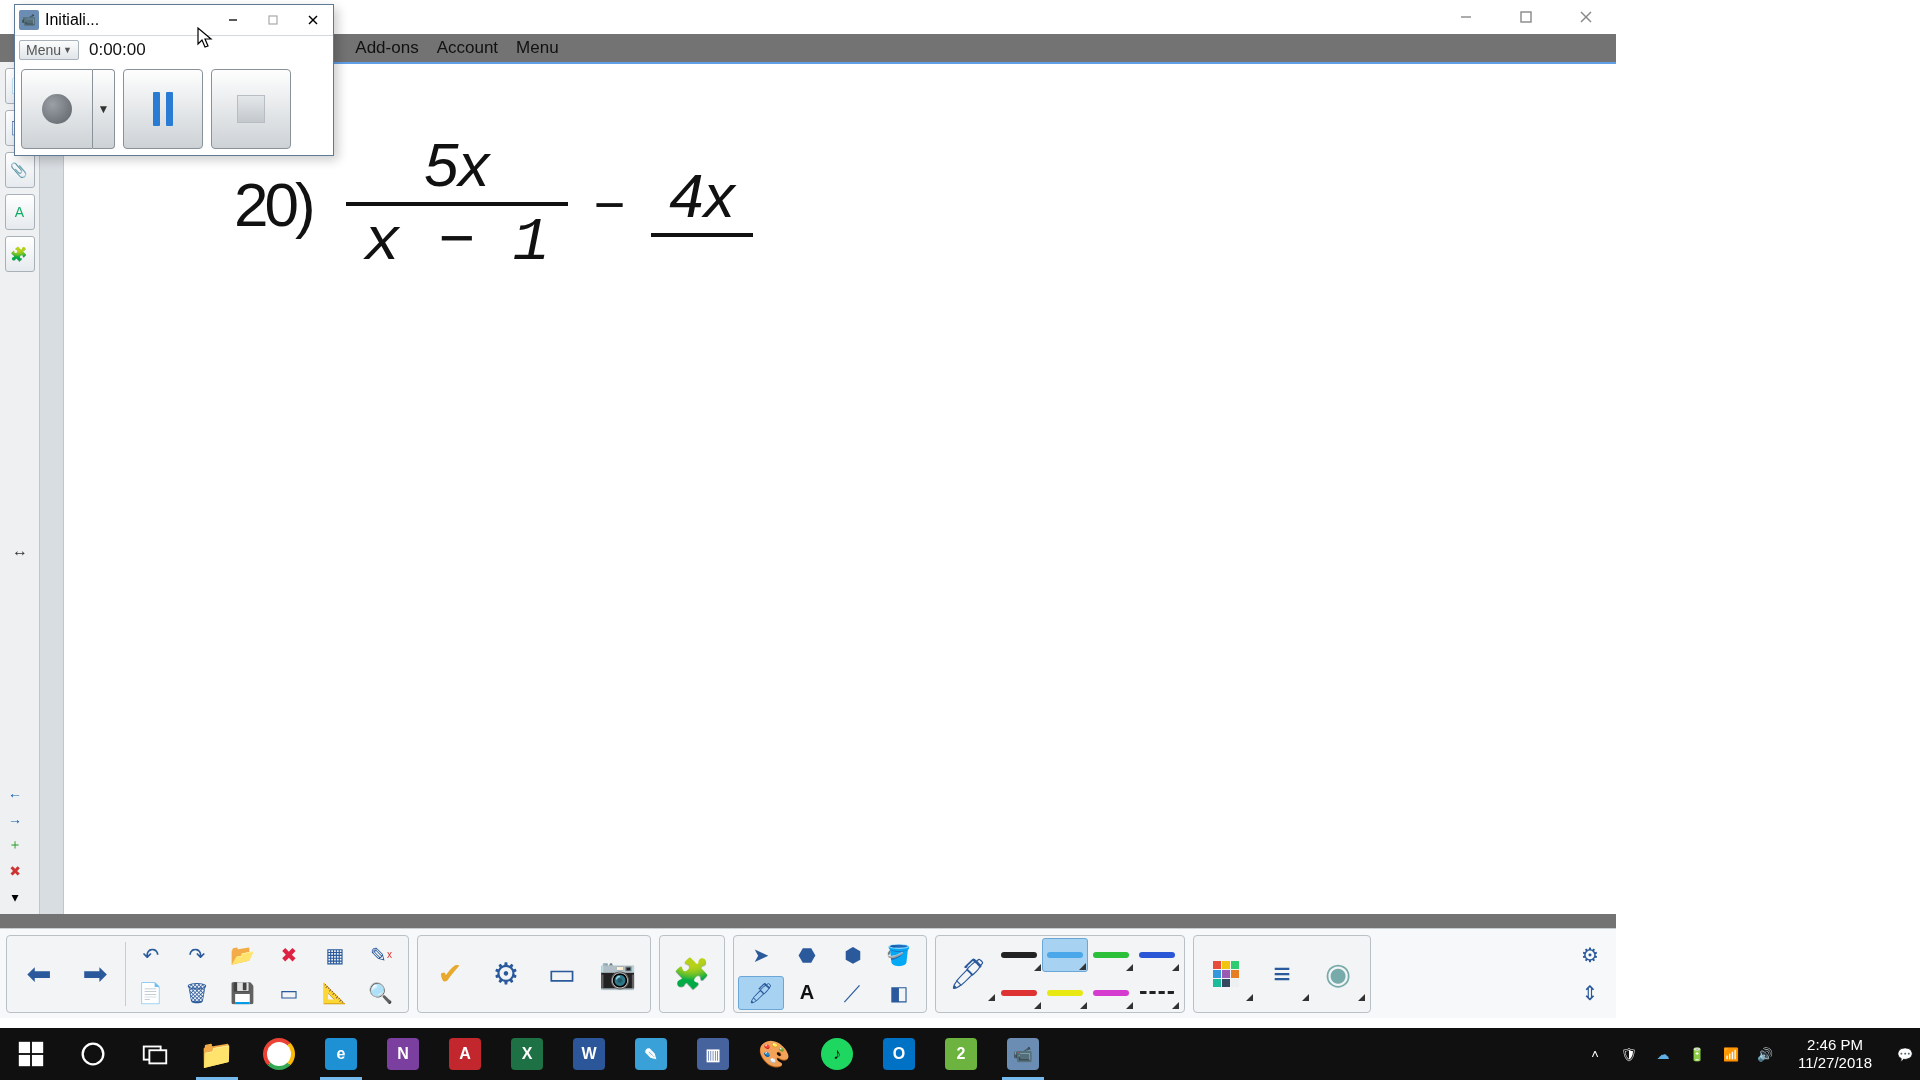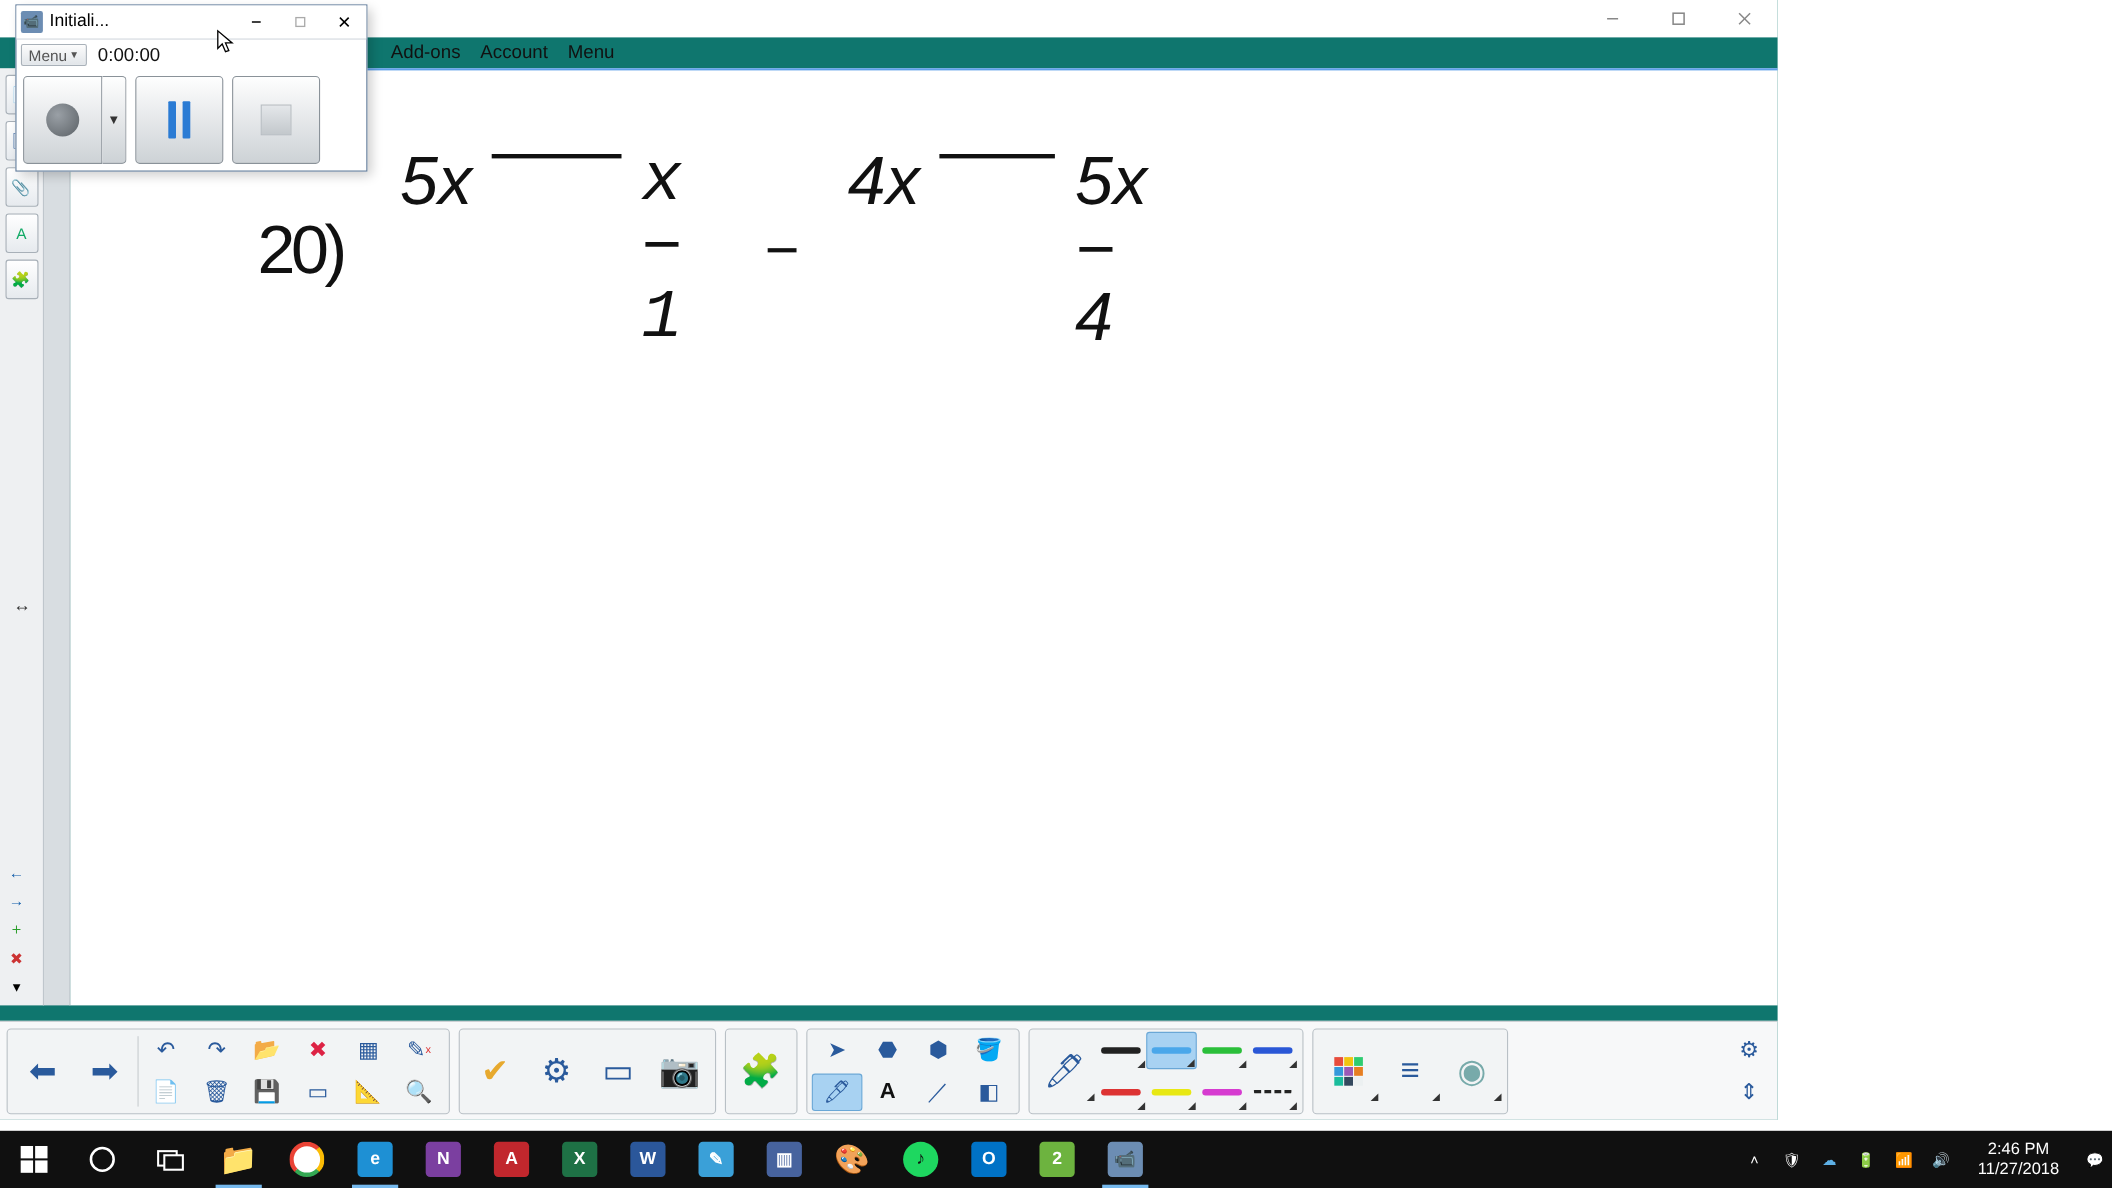--- a/index.html
+++ b/index.html
@@ -1,19 +1,19 @@
 <!DOCTYPE html>
 <html><head>
 <meta charset="utf-8">
 <style>
 * { margin: 0; padding: 0; box-sizing: border-box; font-family: "Segoe UI", Tahoma, sans-serif; }
 html, body { width: 1920px; height: 1080px; overflow: hidden; background: #fff; }
 
 
-.main-window { position: absolute; left: 0; top: 0; width: 1616px; height: 1018px; background: #0f766e; }
+.main-window { position: absolute; left: 0; top: 0; width: 1616px; height: 1018px; background: #737373; }
 .main-titlebar { height: 34px; display: flex; align-items: center; padding-left: 10px; background: #fff; color: #666; font-size: 17px; }
 .main-titlebar .title-text { flex: 1; padding-left: 60px; padding-top: 4px; }
 .win-btns { display: flex; }
 .win-btn { width: 60px; height: 34px; display: flex; align-items: center; justify-content: center; font-size: 16px; color: #777; }
 .win-btn svg { width: 14px; height: 14px; }
 
 .menubar { height: 28px; display: flex; align-items: center; padding-left: 10px; font-size: 17px; color: #111; gap: 2px; }
 .menubar span { padding: 2px 8px; }
 
 .workspace { position: absolute; left: 0; top: 62px; right: 0; bottom: 104px; display: flex; }
@@ -22,21 +22,21 @@
 .side-expand { position: absolute; top: 480px; left: 12px; color: #333; font-size: 16px; }
 .side-bottom { position: absolute; bottom: 6px; left: 4px; display: flex; flex-direction: column; gap: 4px; align-items: center; }
 .side-small { width: 22px; height: 22px; display:flex; align-items:center; justify-content:center; font-size:14px; }
 
 .page-slot { width: 24px; background: #d8dde1; border-right: 1px solid #bfc6cc; }
 .canvas { flex: 1; background: #fff; position: relative; border-top: 2px solid #5fa0e8; }
 
 
 .math { position: absolute; left: 170px; top: 70px; font-family: Cambria, "Times New Roman", serif; font-size: 62px; color: #111; display: flex; align-items: center; }
 .prob-label { font-size: 62px; margin-right: 20px; letter-spacing: -4px; }
-.frac { display: inline-flex; flex-direction: row; align-items: flex-start; margin: 0 14px; }
+.frac { display: inline-flex; flex-direction: column; align-items: center; margin: 0 14px; }
 .frac .num, .frac .den { padding: 0 18px; line-height: 1; }
 .frac .bar { width: 100%; border-top: 4px solid #111; margin: 6px 0; }
 .minus { margin: 0 12px; font-size: 54px; }
 
 
 .bottom-toolbar { position: absolute; left: 0; bottom: 0; width: 100%; height: 90px; background: #f7f8f9; border-top: 1px solid #c7ccd0; display: flex; align-items: center; padding: 4px 6px; gap: 8px; }
 .tb-group { border: 1px solid #b9c0c6; border-radius: 4px; background: #f2f4f5; display: flex; align-items: center; padding: 4px; height: 78px; }
 .tb-col { display:flex; flex-direction:column; gap:4px;}
 .tb-btn { width: 46px; height: 34px; display: flex; align-items: center; justify-content: center; border-radius: 3px; font-size: 20px; color: #2a5a9c; position:relative; }
 .tb-btn.big { width: 56px; height: 56px; font-size: 30px; }
@@ -147,21 +147,20 @@
         <span class="prob-label">20)</span>
         <span class="frac">
           <span class="num" style="font-style:italic;">5x</span>
           <span class="bar"></span>
           <span class="den" style="font-style:italic;font-family:Liberation Mono, monospace;">x − 1</span>
         </span>
         <span class="minus">−</span>
         <span class="frac">
           <span class="num" style="font-style:italic;">4x</span>
           <span class="bar"></span>
-          <span class="den" style="font-style:italic;">5x − 4</span>
         </span>
       </div>
     </div>
   </div>
 
   <div class="bottom-toolbar">
     <div class="tb-group">
       <div class="tb-btn big">⬅</div>
       <div class="tb-btn big">➡</div>
       <div class="tb-sep"></div>

